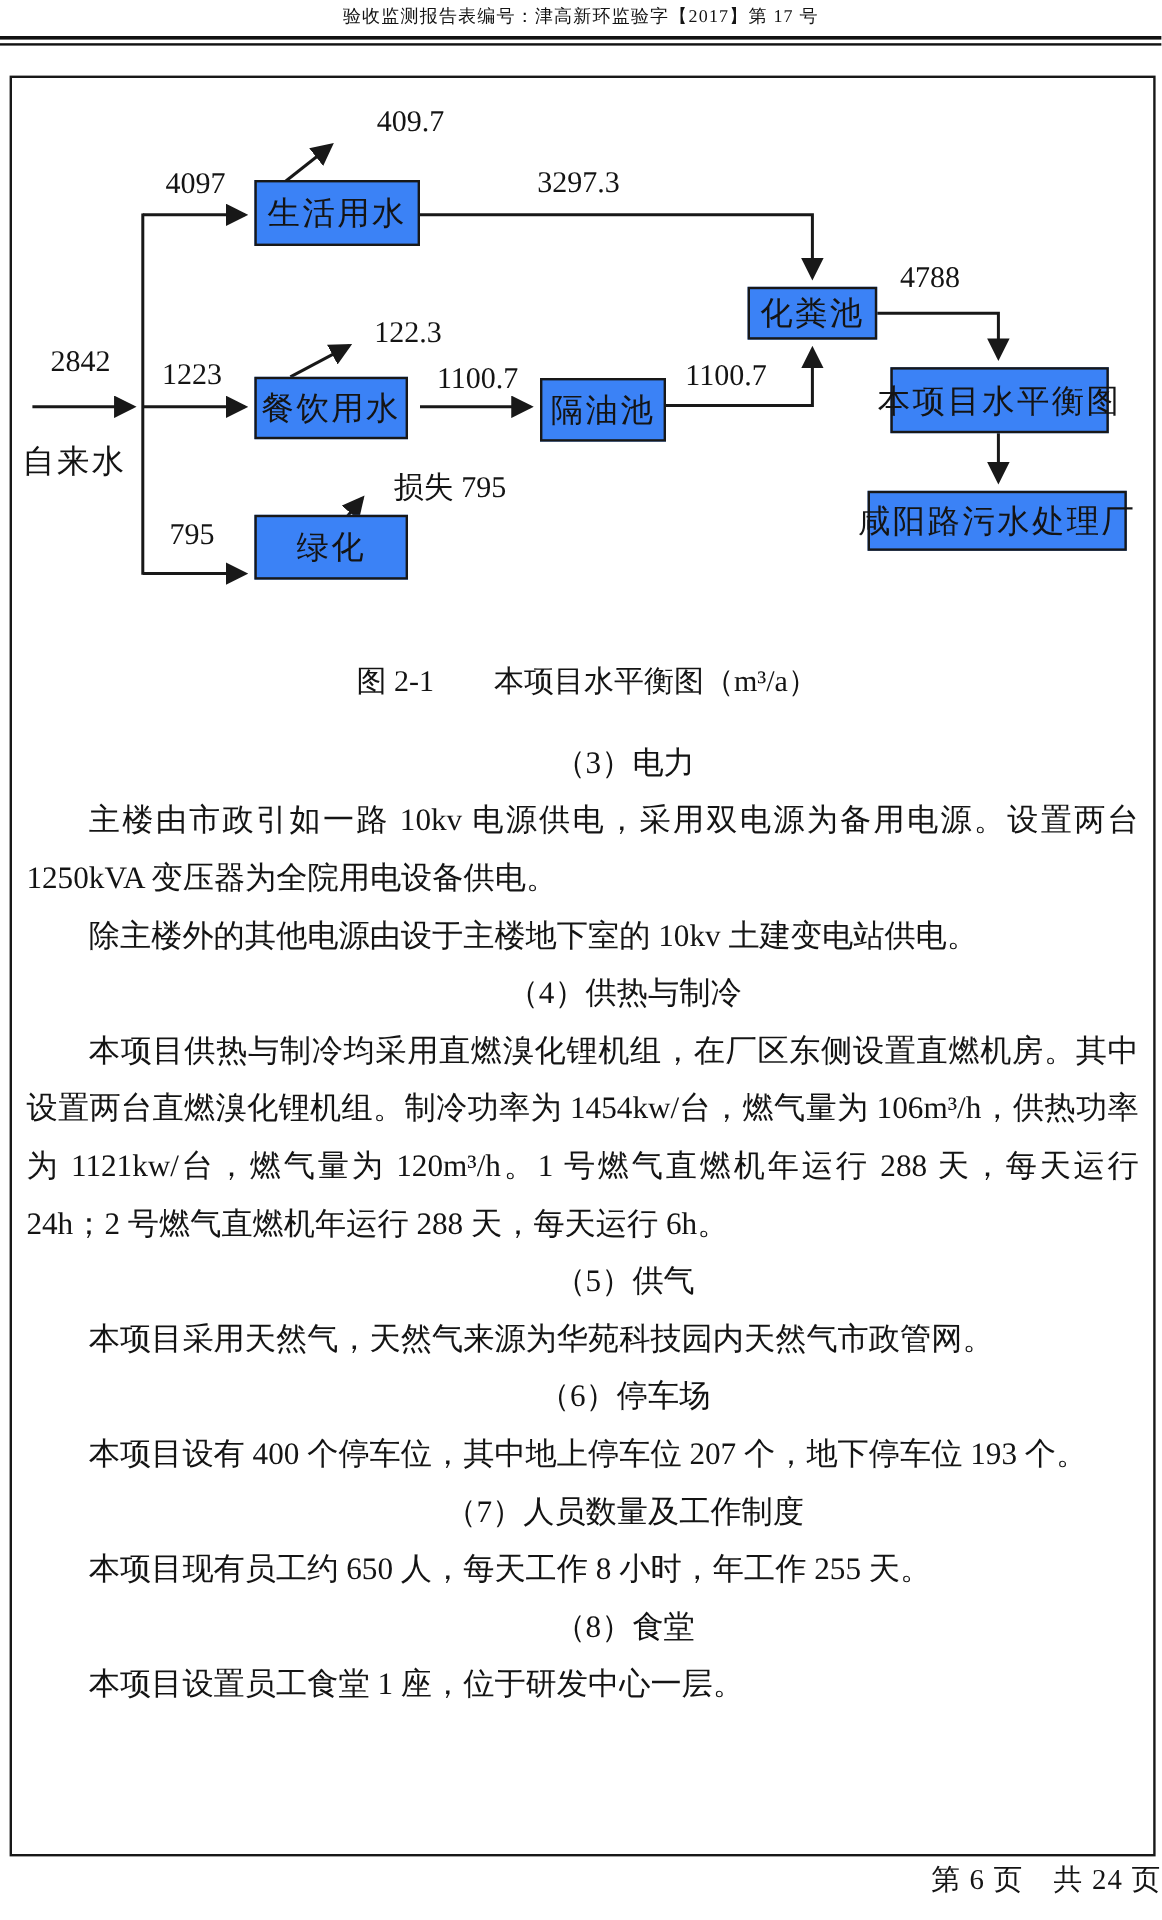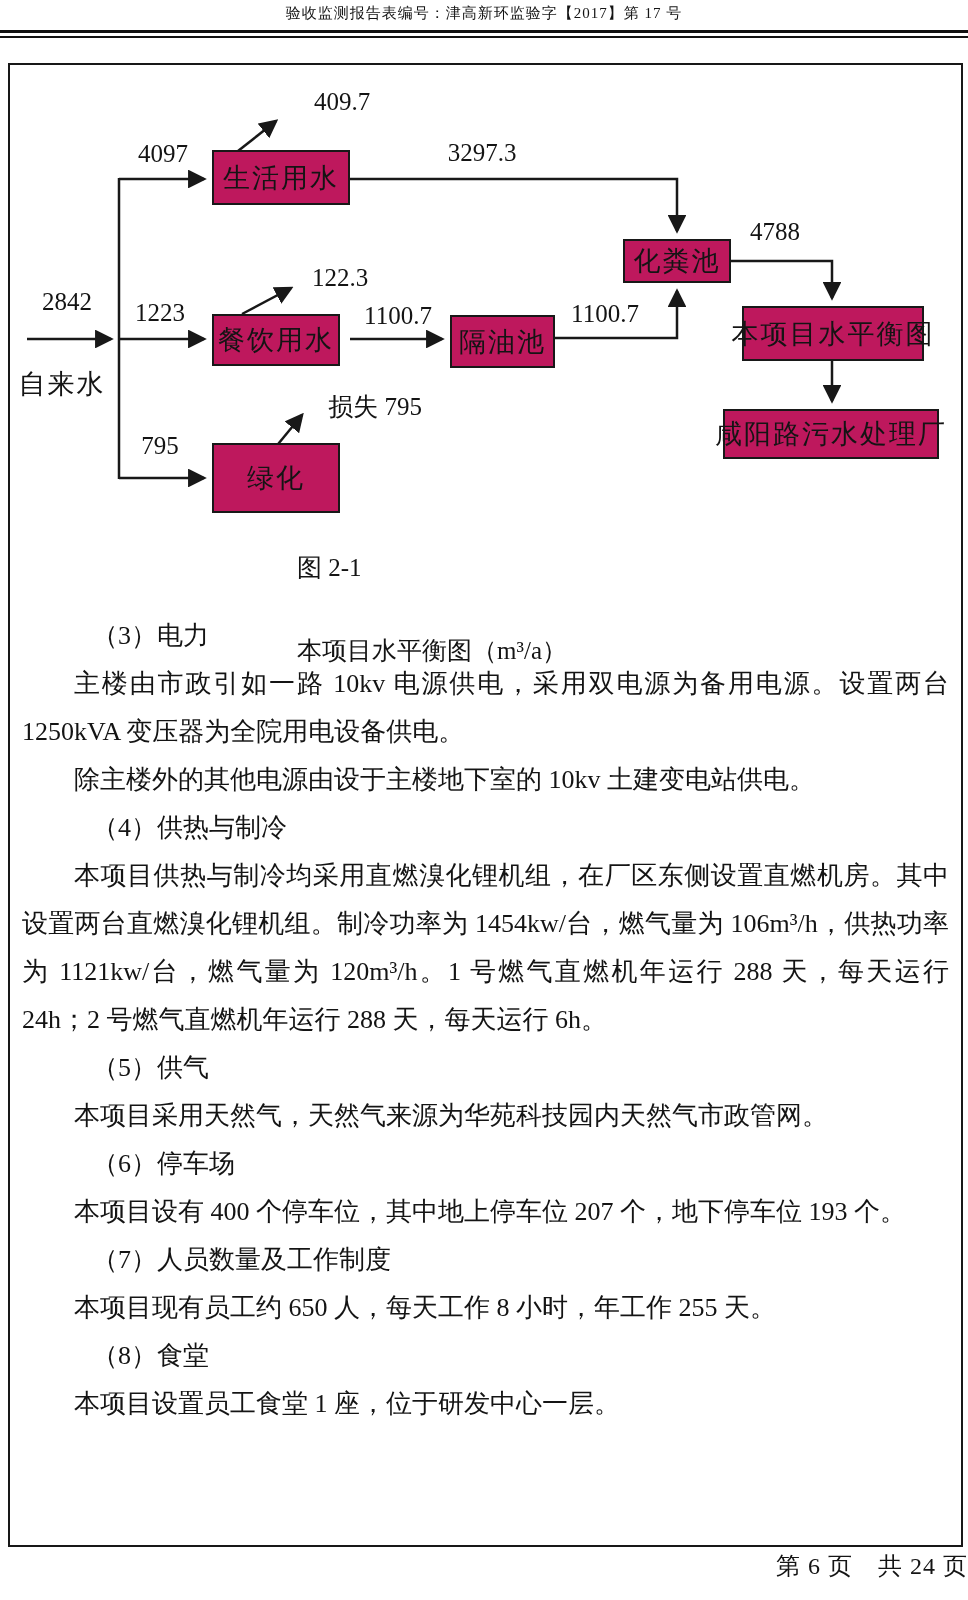--- a/index.html
+++ b/index.html
@@ -12,32 +12,32 @@
   .hdr { position:absolute; top:4px; left:0; width:968px; text-align:center;
          font-size:15px; letter-spacing:1px; }
   .rule-thick { position:absolute; top:30px; left:0; width:968px; height:3px; background:#121212; }
   .rule-thin  { position:absolute; top:36px; left:0; width:968px; height:2px; background:#121212; }
 
   .frame { position:absolute; left:8px; top:63px; width:955px; height:1484px;
            border:2px solid #181818; }
 
   .diagram { position:absolute; inset:0; }
   .flow-svg { position:absolute; left:0; top:0; }
-  .node { position:absolute; border:2px solid #181818; background:#be185d;
+  .node { position:absolute; border:2px solid #181818; background:#3b82f6;
           display:flex; align-items:center; justify-content:center;
           font-size:27px; letter-spacing:2px; white-space:nowrap; }
   .flabel { position:absolute; transform:translate(-50%,-50%);
             font-size:25px; white-space:nowrap; }
   .caption { position:absolute; top:486px; left:287px; display:flex; gap:50px;
-             font-size:25px; white-space:nowrap;flex-direction:column; }
+             font-size:25px; white-space:nowrap; }
 
   .textflow { position:absolute; left:12px; top:547px; width:927px;
               font-size:26px; line-height:48px; text-align:justify; }
   .textflow p { margin:0; }
-  p.hd   { margin-left:70px; text-align:left; }
+  p.hd   { margin-left:70px; text-align:center; }
   p.para { text-indent:52px; }
 
   .ftr { position:absolute; top:1550px; left:0; width:968px; text-align:right;
          font-size:24px; letter-spacing:1px; }
 </style>
 </head>
 <body>
 
 <div class="hdr">
   <span>验收监测报告表编号：津高新环监验字【2017】第 17 号</span>
@@ -71,21 +71,21 @@
         <path d="M822,296 V336" marker-end="url(#arr)"></path>
       </g>
     </svg>
 
     <div class="node" style="left:202px;top:85px;width:138px;height:55px">
       <span>生活用水</span>
     </div>
     <div class="node" style="left:202px;top:249px;width:128px;height:52px">
       <span>餐饮用水</span>
     </div>
-    <div class="node" style="left:202px;top:378px;width:128px;height:70px">
+    <div class="node" style="left:202px;top:364px;width:128px;height:54px">
       <span>绿化</span>
     </div>
     <div class="node" style="left:440px;top:250px;width:105px;height:53px">
       <span>隔油池</span>
     </div>
     <div class="node" style="left:613px;top:174px;width:108px;height:44px">
       <span>化粪池</span>
     </div>
     <div class="node" style="left:732px;top:241px;width:182px;height:55px">
       <span>本项目水平衡图</span>

